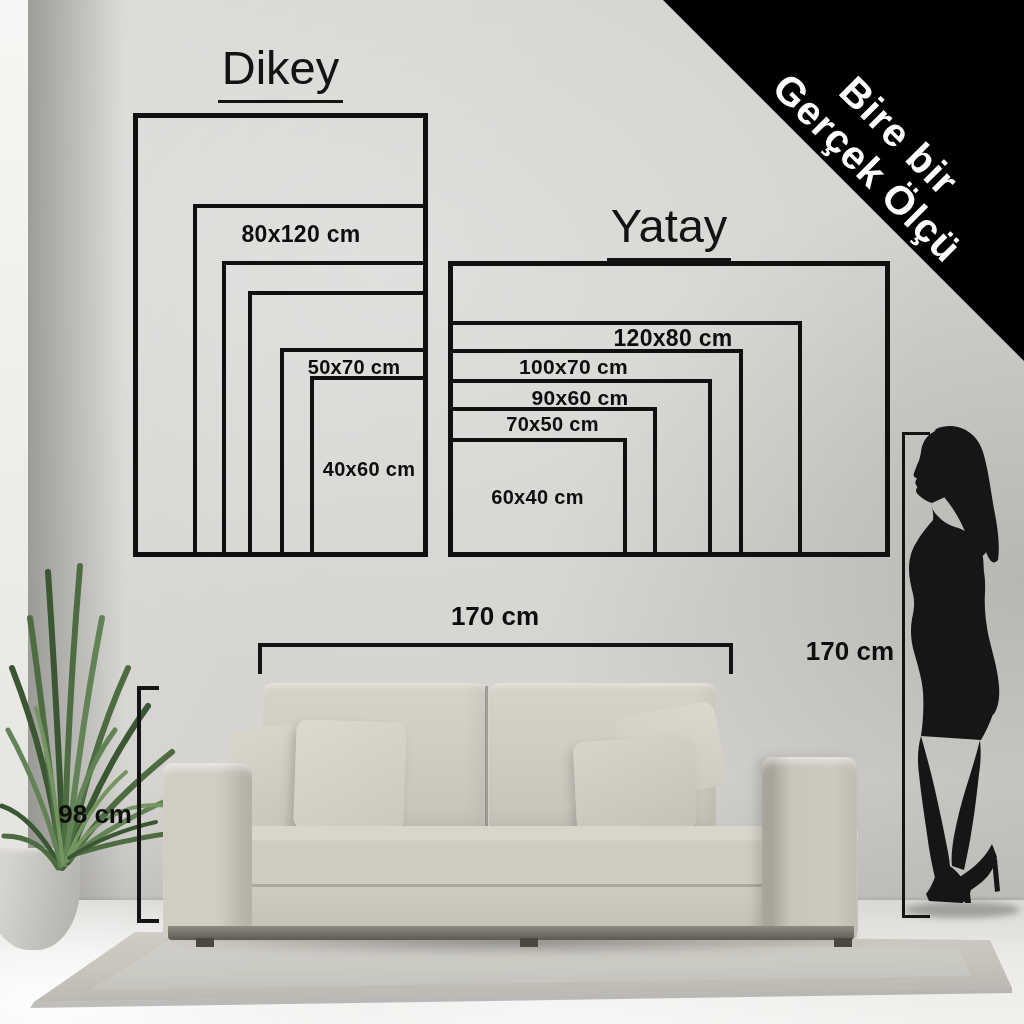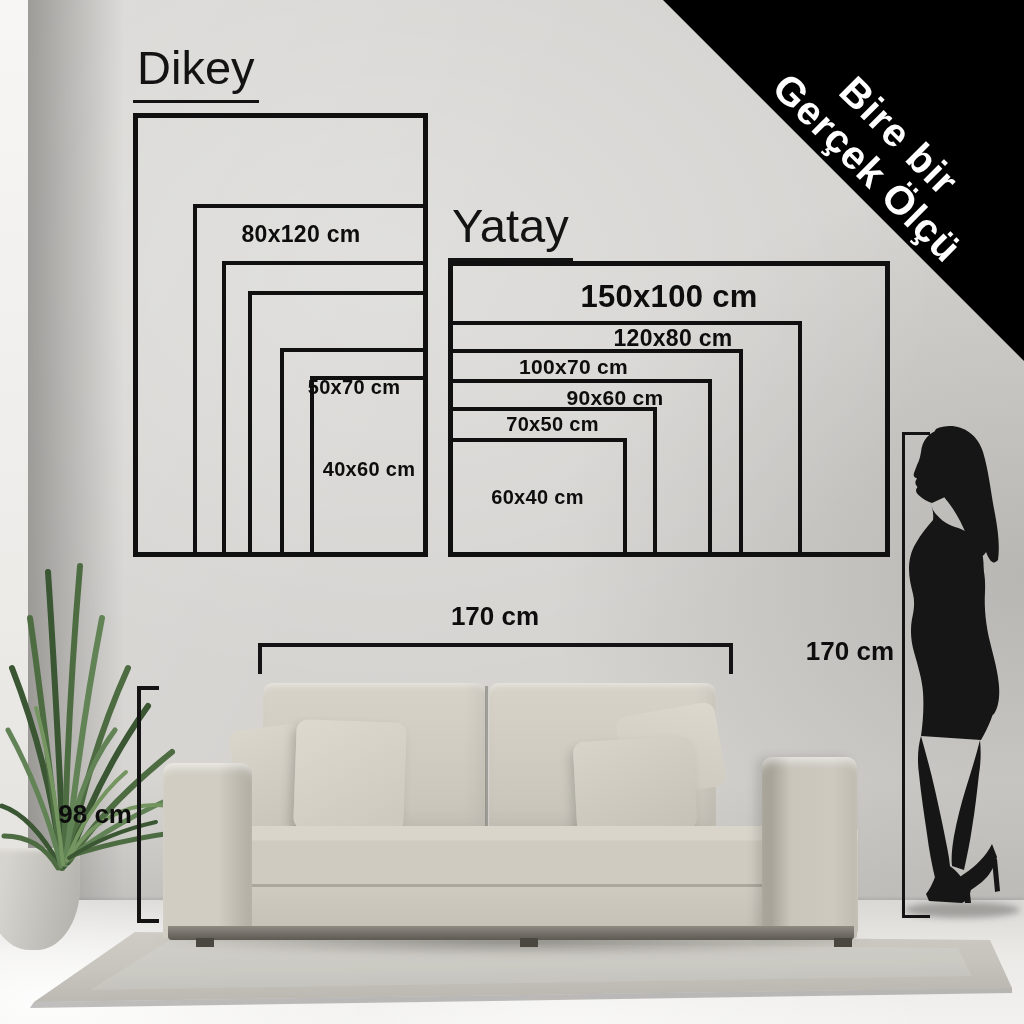--- a/index.html
+++ b/index.html
@@ -72,29 +72,29 @@
   .yt1{left:448px;top:321px;width:354px;height:236px;}
   .yt2{left:448px;top:349px;width:295px;height:208px;}
   .yt3{left:448px;top:379px;width:264px;height:178px;}
   .yt4{left:448px;top:407px;width:209px;height:150px;}
   .yt5{left:448px;top:438px;width:179px;height:119px;}
   .size-label{color:#0d0d0d;font-weight:700;text-align:center;letter-spacing:.3px;white-space:nowrap;}
   .dkL0{left:133px;width:295px;top:145px;font-size:31px;}
   .dkL1{left:193px;width:216px;top:221px;font-size:23px;}
   .dkL2{left:222px;width:206px;top:267px;font-size:21px;}
   .dkL3{left:248px;width:180px;top:309px;font-size:21px;}
-  .dkL4{left:280px;width:148px;top:356px;font-size:20px;margin-top:20px;}
+  .dkL4{left:280px;width:148px;top:356px;font-size:20px;}
   .dkL5{left:310px;width:118px;top:458px;font-size:20px;}
   .ytL0{left:448px;width:442px;top:279px;font-size:31px;}
   .ytL1{left:448px;width:354px;top:325px;font-size:23px;padding-left:48px;}
   .ytL2{left:448px;width:251px;top:355px;font-size:21px;}
-  .ytL3{left:448px;width:264px;top:386px;font-size:21px;margin-left:35px;}
+  .ytL3{left:448px;width:264px;top:386px;font-size:21px;}
   .ytL4{left:448px;width:209px;top:413px;font-size:20px;}
   .ytL5{left:448px;width:179px;top:486px;font-size:20px;}
-  .chart-title{text-align:left;color:#131313;font-size:47px;font-weight:500;}
+  .chart-title{text-align:center;color:#131313;font-size:47px;font-weight:500;}
   .chart-title span{display:inline-block;border-bottom:3px solid #131313;padding:0 4px 5px 4px;}
   .title-dikey{left:133px;width:295px;top:40px;}
   .title-yatay{left:448px;width:442px;top:198px;}
   
   .bracket{box-sizing:border-box;}
   .bracket-top{left:258px;top:643px;width:475px;height:31px;
     border-top:4px solid #141414;border-left:4px solid #141414;border-right:4px solid #141414;}
   .bracket-left{left:137px;top:686px;width:22px;height:237px;
     border-left:4px solid #141414;border-top:4px solid #141414;border-bottom:4px solid #141414;}
   .bracket-right{left:902px;top:432px;width:28px;height:486px;
@@ -206,21 +206,20 @@
   <div class="abs size-label dkL4">50x70 cm</div>
   <div class="abs size-label dkL5">40x60 cm</div>
 
   <div class="abs chart-title title-yatay"><span>Yatay</span></div>
   <div class="abs size-rect outer yt0"></div>
   <div class="abs size-rect yt1"></div>
   <div class="abs size-rect yt2"></div>
   <div class="abs size-rect yt3"></div>
   <div class="abs size-rect yt4"></div>
   <div class="abs size-rect yt5"></div>
-  <div class="abs size-label ytL0">150x100 cm</div>
   <div class="abs size-label ytL1">120x80 cm</div>
   <div class="abs size-label ytL2">100x70 cm</div>
   <div class="abs size-label ytL3">90x60 cm</div>
   <div class="abs size-label ytL4">70x50 cm</div>
   <div class="abs size-label ytL5">60x40 cm</div>
 
   <div class="abs m-label m-top">170 cm</div>
   <div class="abs bracket bracket-top"></div>
   <div class="abs m-label m-left">98 cm</div>
   <div class="abs bracket bracket-left"></div>

